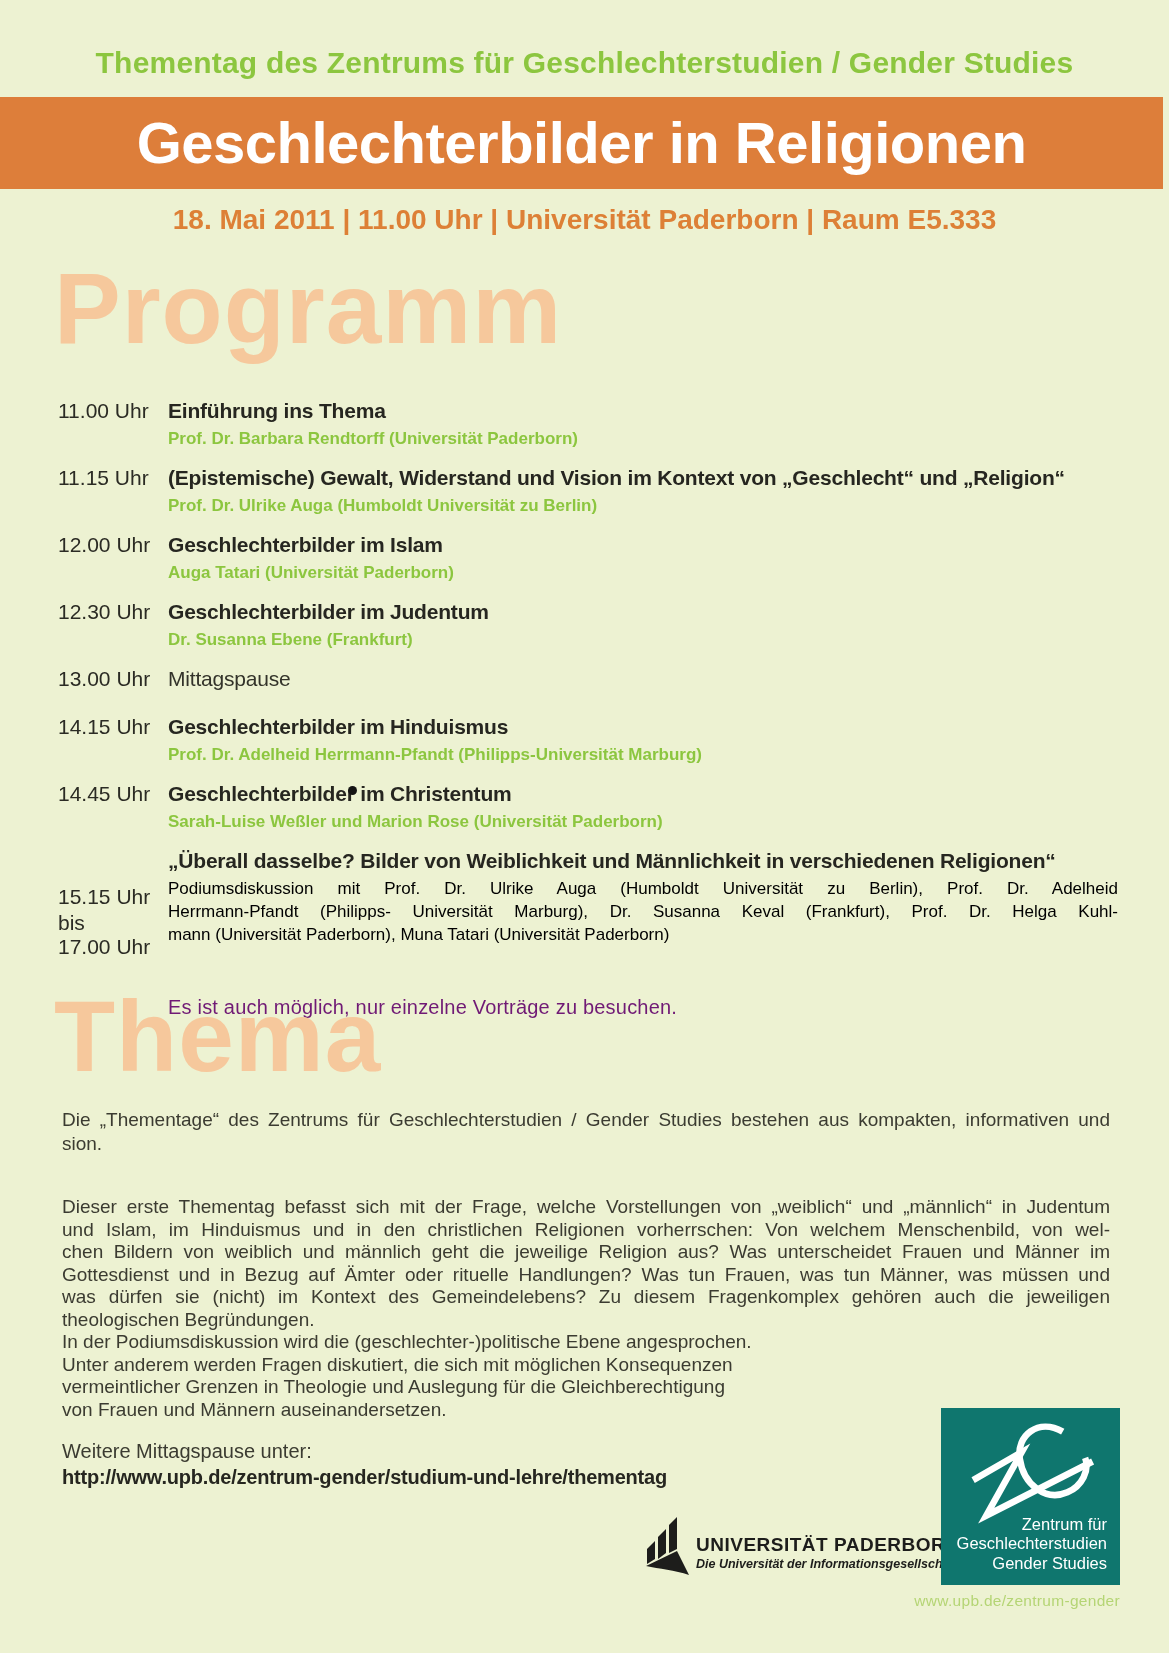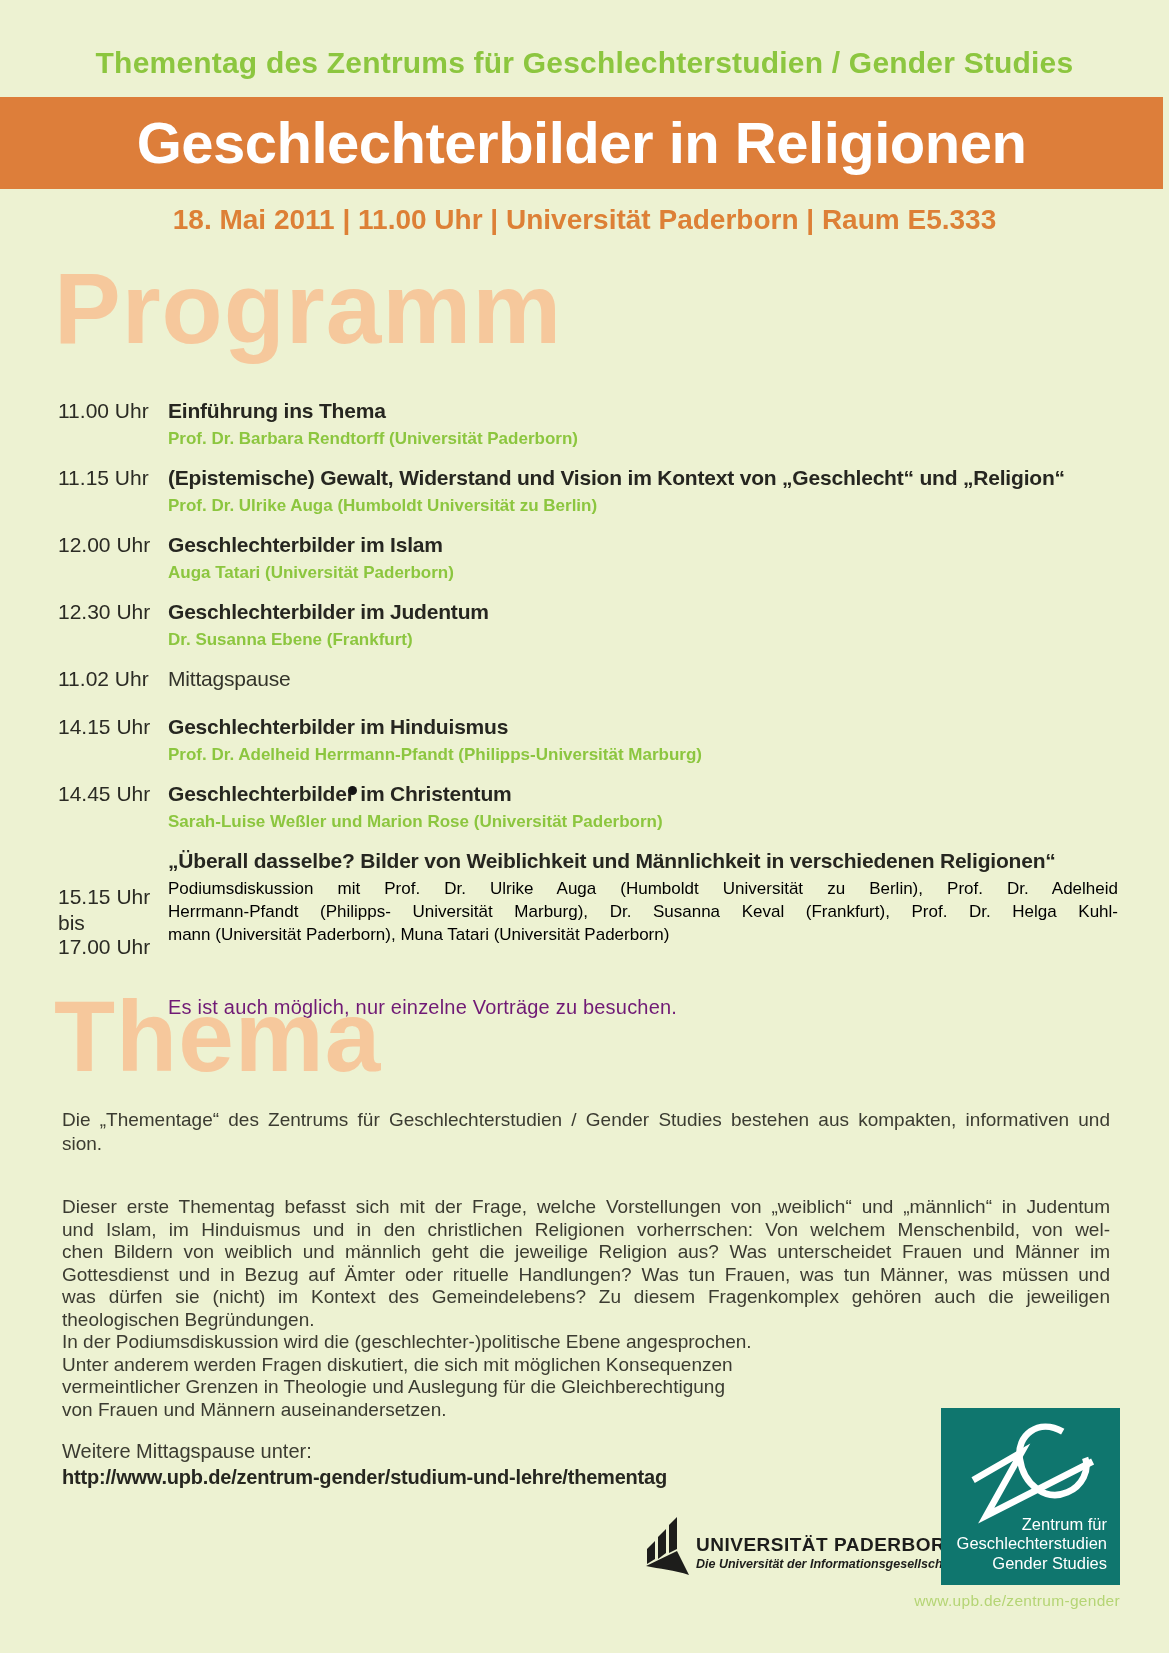--- a/index.html
+++ b/index.html
@@ -158,21 +158,21 @@
 
     <div class="prog-item">
       <div class="prog-time">12.30 Uhr</div>
       <div class="prog-body">
         <div class="prog-title">Geschlechterbilder im Judentum</div>
         <div class="prog-speaker">Dr. Susanna Ebene (Frankfurt)</div>
       </div>
     </div>
 
     <div class="prog-item no-speaker">
-      <div class="prog-time">11.02 Uhr</div>
+      <div class="prog-time">13.00 Uhr</div>
       <div class="prog-body">
         <div class="prog-title regular">Mittagspause</div>
 
       </div>
     </div>
 
     <div class="prog-item">
       <div class="prog-time">14.15 Uhr</div>
       <div class="prog-body">
         <div class="prog-title">Geschlechterbilder im Hinduismus</div>

